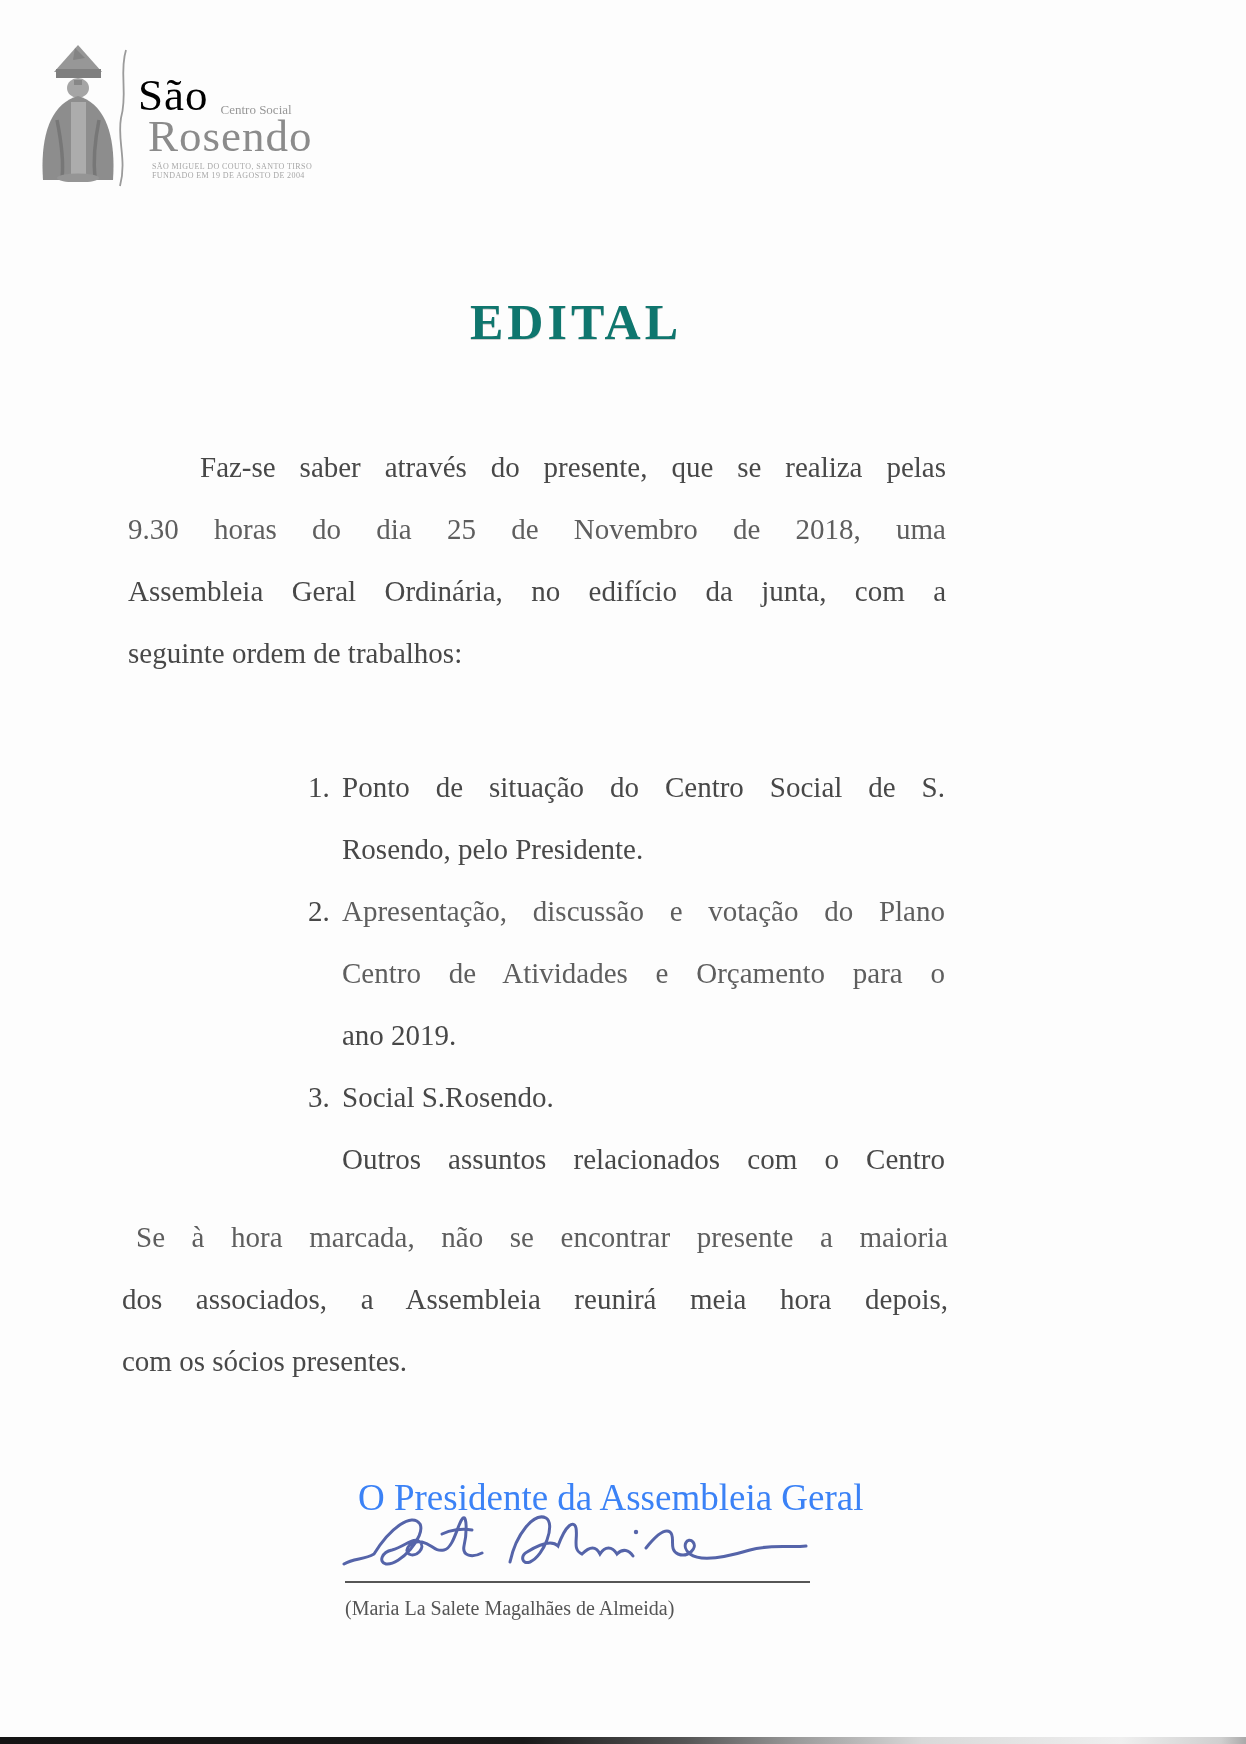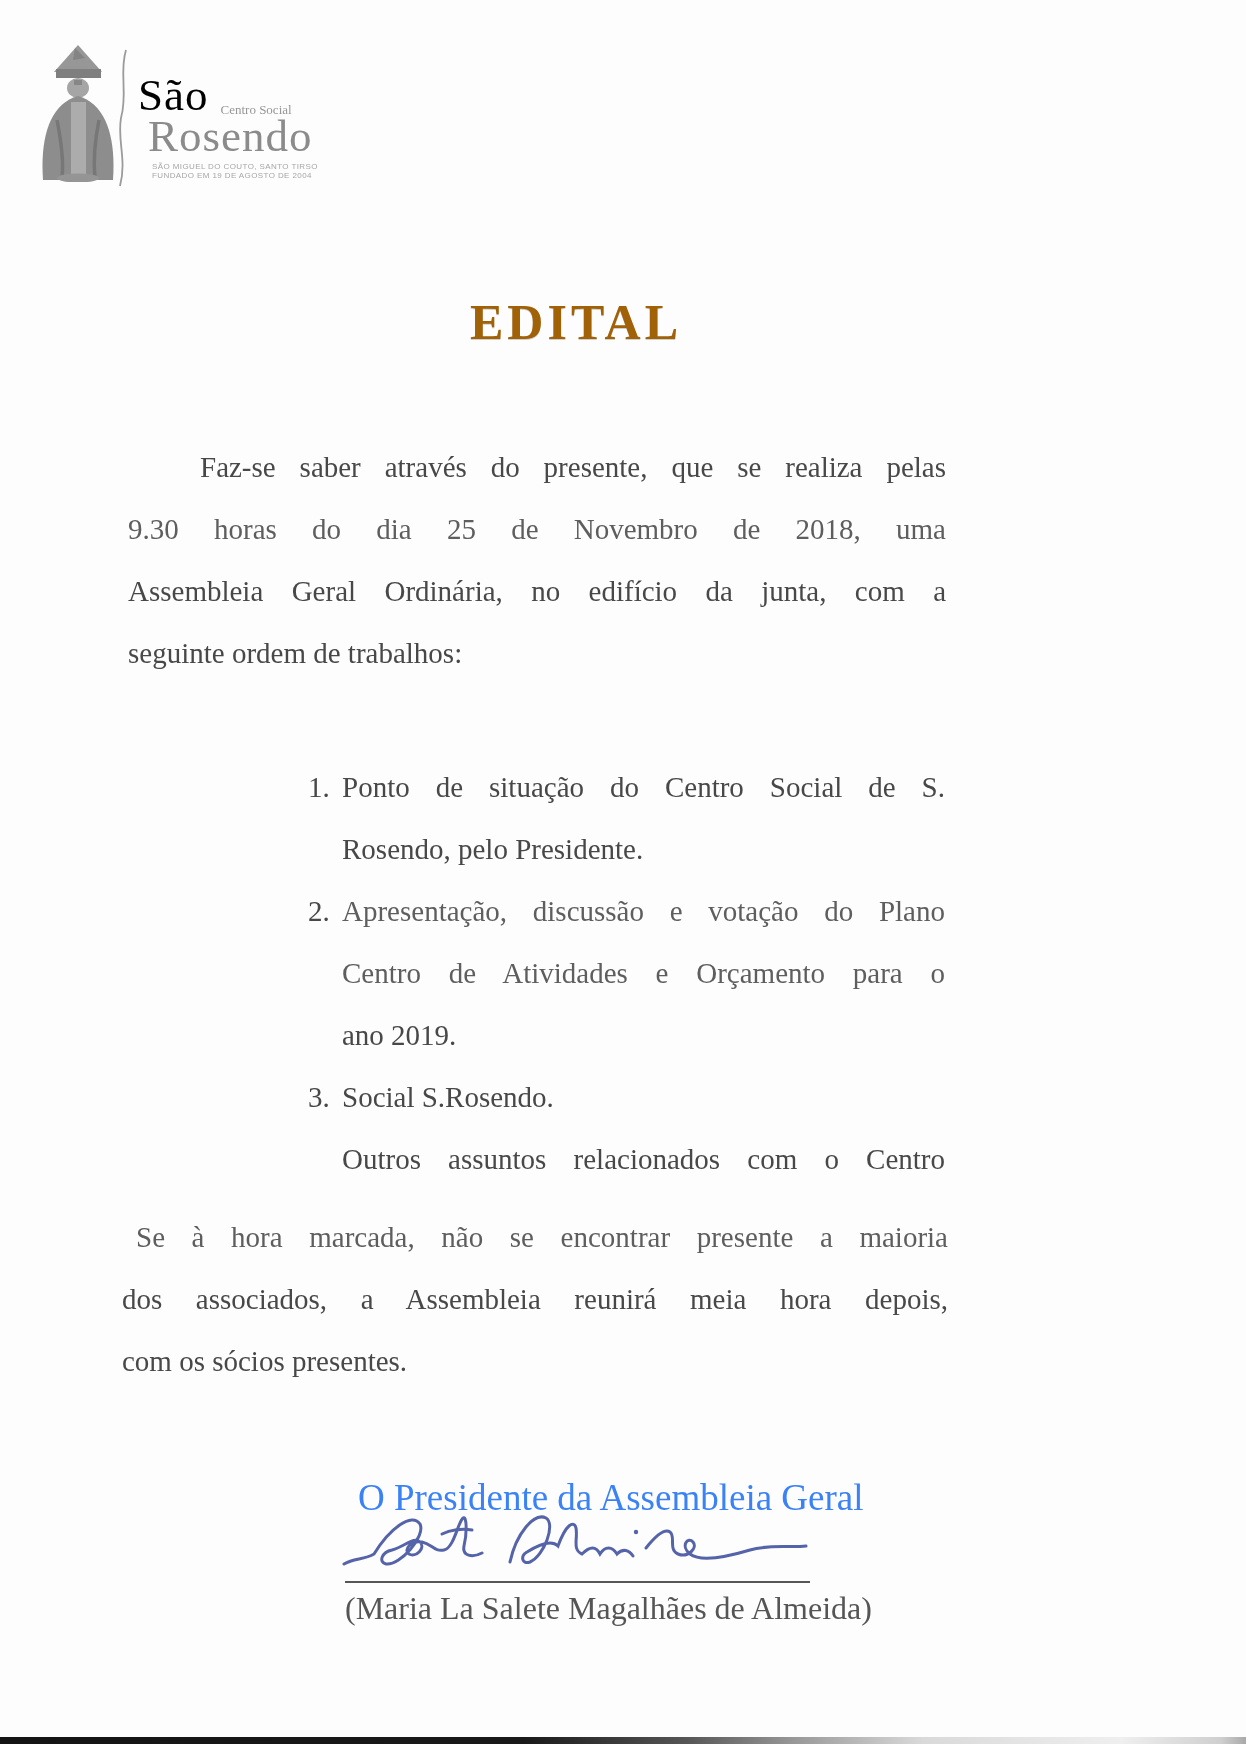--- a/index.html
+++ b/index.html
@@ -63,39 +63,39 @@
   .logo-rosendo {
     font-size: 45px;
     color: #8b8b8b;
     line-height: 36px;
     margin-left: 10px;
     letter-spacing: 1px;
   }
   .logo-sub {
     margin-left: 14px;
     margin-top: 8px;
-    font-family: Liberation Sans, sans-serif;
+    font-family: Liberation Serif, serif;
     font-size: 8px;
     line-height: 9px;
     color: #a6a6a6;
     letter-spacing: 0.4px;
     filter: blur(0.45px);
   }
 
   
   .title {
     position: absolute;
     left: 0;
     top: 293px;
     width: 1152px;
     text-align: center;
     font-size: 50px;
     font-weight: bold;
     letter-spacing: 4px;
-    color: #a16207;
+    color: #0f766e;
     filter: blur(0.3px);
     text-shadow: 0 1px 0 rgba(120,120,120,0.35);
   }
 
   
   .blk {
     position: absolute;
     font-size: 29px;
     filter: blur(0.25px);
   }
@@ -155,21 +155,21 @@
     left: 345px;
     top: 1581px;
     width: 465px;
     height: 2px;
     background: #565656;
   }
   .name-line {
     position: absolute;
     left: 345px;
     top: 1586px;
-    font-size: 32px;
+    font-size: 20px;
     height: 44px;
     line-height: 44px;
     color: #555555;
     filter: blur(0.3px);
     white-space: nowrap;
   }
 
   
   .scan-bar {
     position: absolute;

